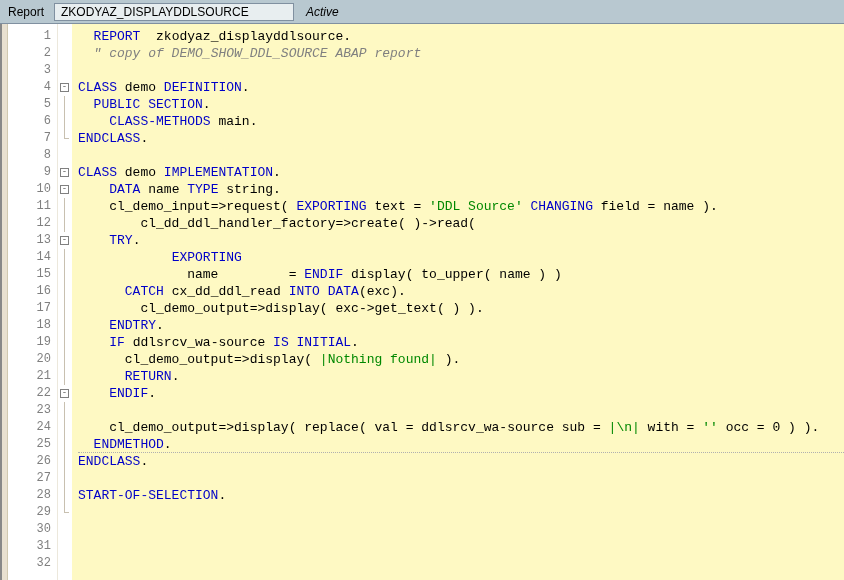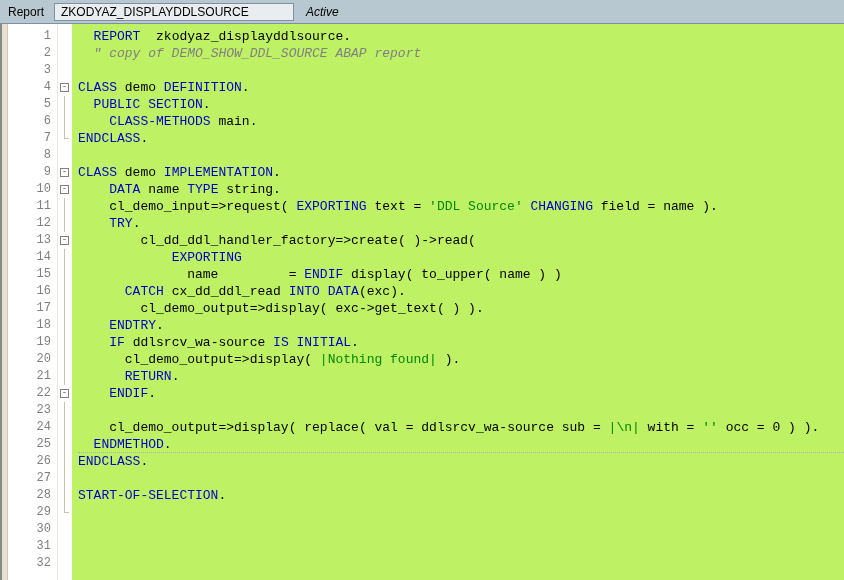--- a/index.html
+++ b/index.html
@@ -102,21 +102,21 @@
   content: "";
   position: absolute;
   left: 0;
   top: 8px;
   width: 5px;
   height: 1px;
   background: #c8c0b0;
 }
 .code {
   flex: 1;
-  background: #bef264;
+  background: #fef9c3;
   padding-top: 4px;
   padding-left: 6px;
   overflow: hidden;
 }
 .code-line {
   height: 17px;
   line-height: 17px;
   white-space: pre;
   font-size: 13px;
 }
@@ -260,22 +260,22 @@
       <div class="code-line"><span>  </span><span class="cm">" copy of DEMO_SHOW_DDL_SOURCE ABAP report</span></div>
       <div class="code-line"><span></span></div>
       <div class="code-line"><span class="kw">CLASS</span><span class="id"> demo </span><span class="kw">DEFINITION</span><span class="op">.</span></div>
       <div class="code-line"><span>  </span><span class="kw">PUBLIC SECTION</span><span class="op">.</span></div>
       <div class="code-line"><span>    </span><span class="kw">CLASS-METHODS</span><span class="id"> main</span><span class="op">.</span></div>
       <div class="code-line"><span class="kw">ENDCLASS</span><span class="op">.</span></div>
       <div class="code-line"><span></span></div>
       <div class="code-line"><span class="kw">CLASS</span><span class="id"> demo </span><span class="kw">IMPLEMENTATION</span><span class="op">.</span></div>
       <div class="code-line"><span>    </span><span class="kw">DATA</span><span class="id"> name </span><span class="kw">TYPE</span><span class="id"> string</span><span class="op">.</span></div>
       <div class="code-line"><span class="id">    cl_demo_input</span><span class="op">=&gt;</span><span class="id">request</span><span class="op">( </span><span class="kw">EXPORTING</span><span class="id"> text </span><span class="op">= </span><span class="st">'DDL Source'</span><span> </span><span class="kw">CHANGING</span><span class="id"> field </span><span class="op">= </span><span class="id">name </span><span class="op">)</span><span class="op">.</span></div>
+      <div class="code-line"><span class="id">        cl_dd_ddl_handler_factory</span><span class="op">=&gt;</span><span class="id">create</span><span class="op">( )-&gt;</span><span class="id">read</span><span class="op">(</span></div>
       <div class="code-line"><span>    </span><span class="kw">TRY</span><span class="op">.</span></div>
-      <div class="code-line"><span class="id">        cl_dd_ddl_handler_factory</span><span class="op">=&gt;</span><span class="id">create</span><span class="op">( )-&gt;</span><span class="id">read</span><span class="op">(</span></div>
       <div class="code-line"><span>            </span><span class="kw">EXPORTING</span></div>
       <div class="code-line"><span class="id">              name         </span><span class="op">= </span><span class="kw">ENDIF</span><span class="id"> display</span><span class="op">( </span><span class="id">to_upper</span><span class="op">( </span><span class="id">name </span><span class="op">) )</span></div>
       <div class="code-line"><span>      </span><span class="kw">CATCH</span><span class="id"> cx_dd_ddl_read </span><span class="kw">INTO</span><span> </span><span class="kw">DATA</span><span class="op">(</span><span class="id">exc</span><span class="op">)</span><span class="op">.</span></div>
       <div class="code-line"><span class="id">        cl_demo_output</span><span class="op">=&gt;</span><span class="id">display</span><span class="op">( </span><span class="id">exc</span><span class="op">-&gt;</span><span class="id">get_text</span><span class="op">( ) )</span><span class="op">.</span></div>
       <div class="code-line"><span>    </span><span class="kw">ENDTRY</span><span class="op">.</span></div>
       <div class="code-line"><span>    </span><span class="kw">IF</span><span class="id"> ddlsrcv_wa</span><span class="op">-</span><span class="id">source </span><span class="kw">IS INITIAL</span><span class="op">.</span></div>
       <div class="code-line"><span class="id">      cl_demo_output</span><span class="op">=&gt;</span><span class="id">display</span><span class="op">( </span><span class="st">|Nothing found|</span><span class="op"> )</span><span class="op">.</span></div>
       <div class="code-line"><span>      </span><span class="kw">RETURN</span><span class="op">.</span></div>
       <div class="code-line"><span>    </span><span class="kw">ENDIF</span><span class="op">.</span></div>
       <div class="code-line"><span></span></div>

